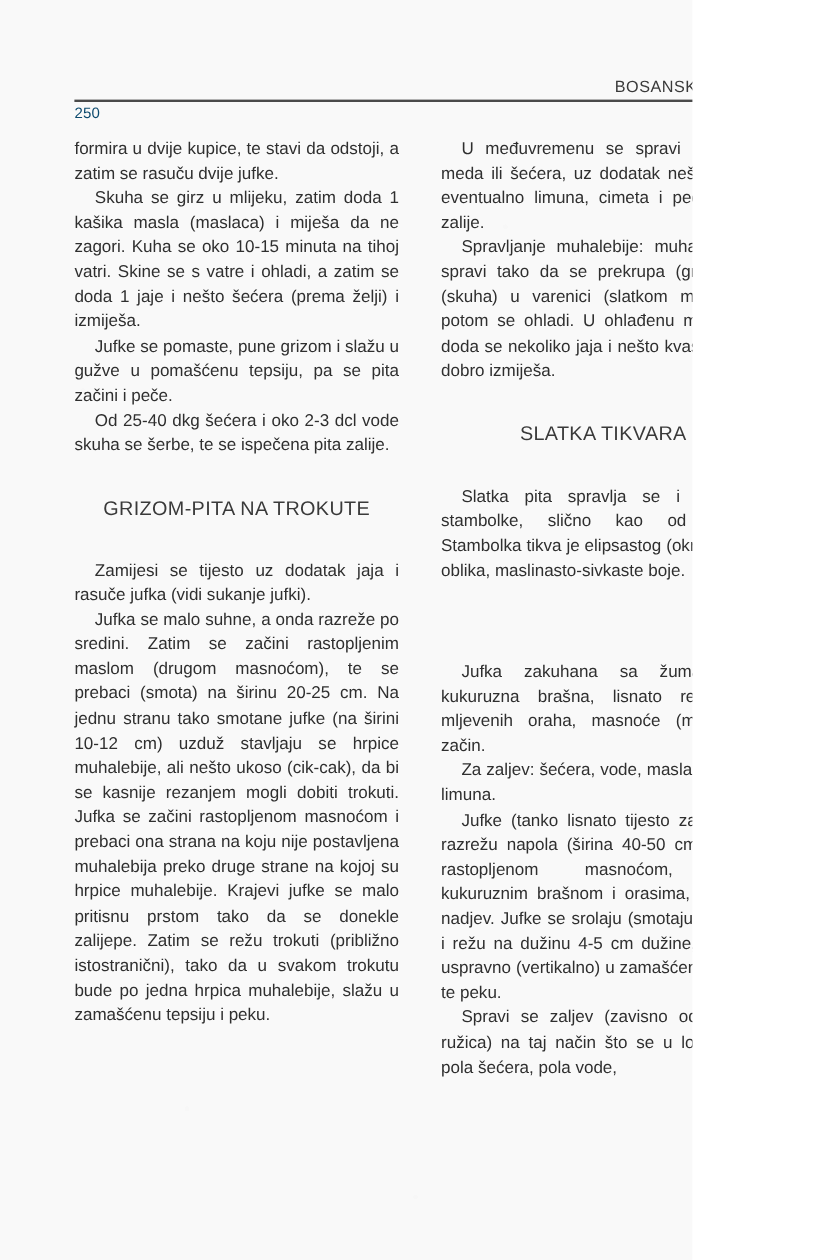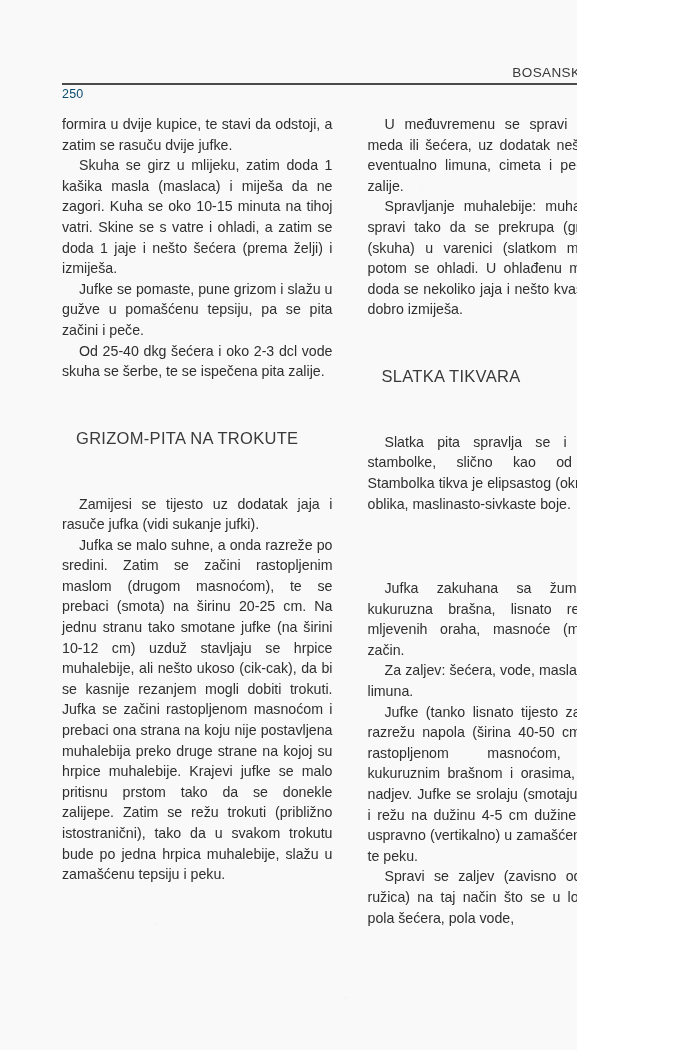--- a/index.html
+++ b/index.html
@@ -101,26 +101,27 @@
     color: #2f2f2f;
     text-indent: 17px;
     hyphens: none;
   }
 
   p.para.no-indent {
     text-indent: 0;
   }
 
   h2.section-heading {
-    margin: 14px;
+    margin: 0;
     font-size: 16.5px;
     font-weight: normal;
     letter-spacing: 0.3px;
     color: #3a3a3a;
     line-height: 1.2;
+    text-align: center;
   }
 
   .spacer-before-heading { height: 33px; }
   .spacer-after-heading  { height: 31px; }
 </style>
 </head>
 <body>
 
 <div class="page">
 

